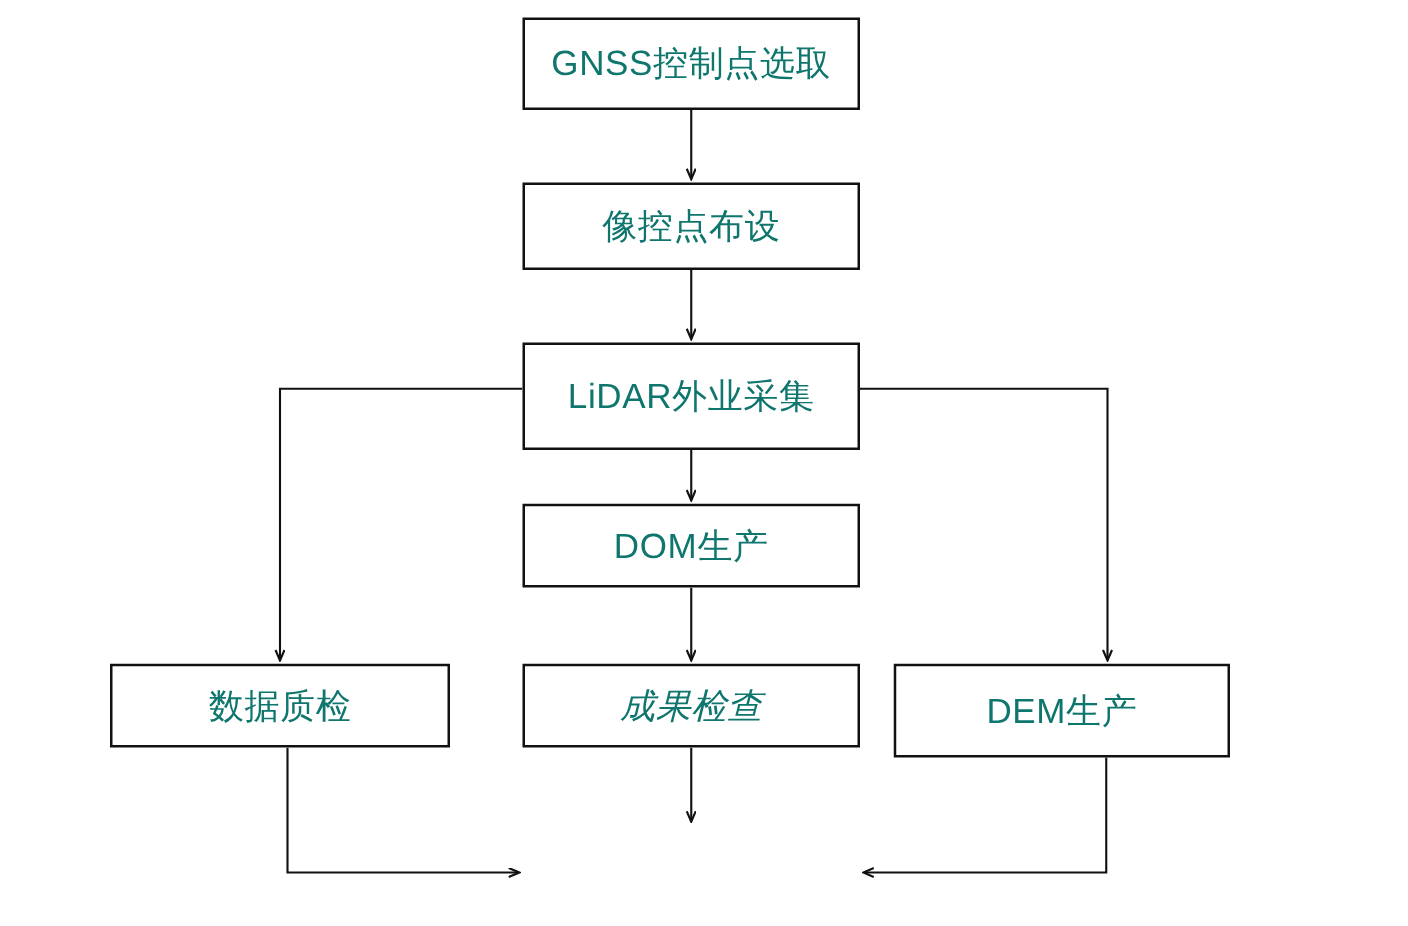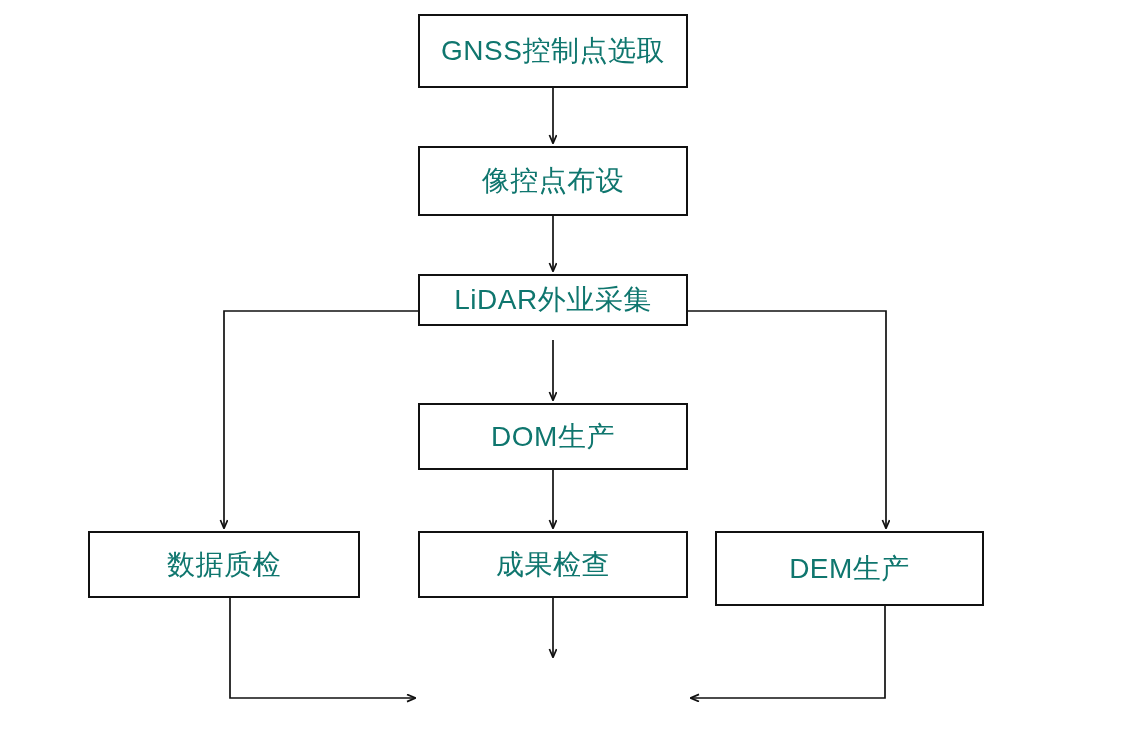--- a/index.html
+++ b/index.html
@@ -39,24 +39,24 @@
     font-family: "Liberation Sans", "DejaVu Sans", sans-serif;
     font-size: 28px;
     line-height: 1;
     color: #0f766e;
     white-space: nowrap;
     letter-spacing: 0.5px;
   }
   
   #node-gnss      { left: 418px; top: 14px;  width: 270px; height: 74px; }
   #node-imgctl    { left: 418px; top: 146px; width: 270px; height: 70px; }
-  #node-lidar     { left: 418px; top: 274px; width: 270px; height: 52px; }
+  #node-lidar     { left: 418px; top: 274px; width: 270px; height: 86px; }
   #node-dom       { left: 418px; top: 403px; width: 270px; height: 67px; }
   #node-qc        { left: 88px;  top: 531px; width: 272px; height: 67px; }
-  #node-result    { left: 418px; top: 531px; width: 270px; height: 67px; }
+  #node-result    { left: 418px; top: 531px; width: 270px; height: 67px; font-style: italic; }
   #node-dem       { left: 715px; top: 531px; width: 269px; height: 75px; }
   #node-handover  { left: 418px; top: 660px; width: 270px; height: 67px; }
 </style>
 </head>
 <body>
 
 <div id="canvas">
 
   <svg class="flow-svg" viewBox="0 0 1126 741" xmlns="http://www.w3.org/2000/svg">
     <defs>

